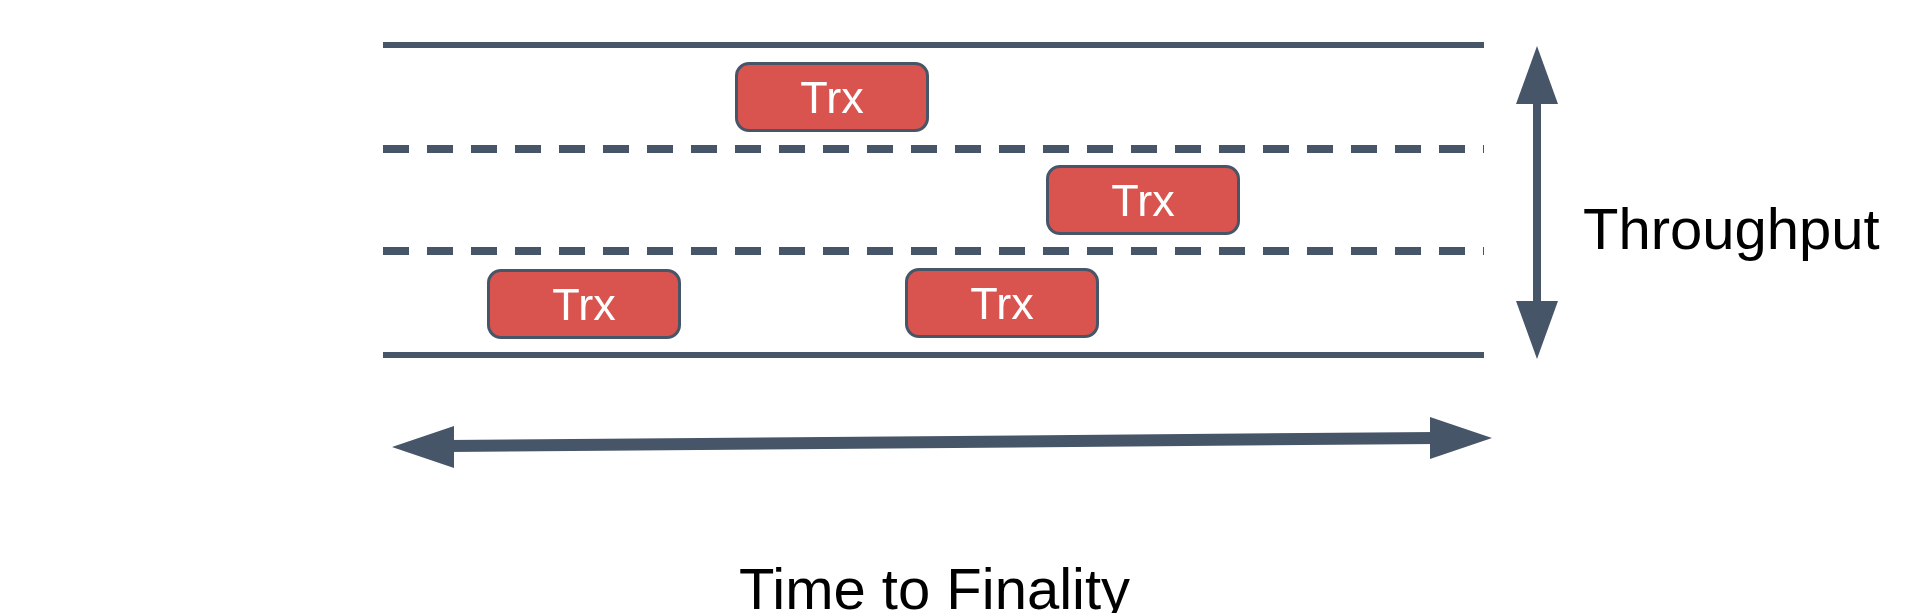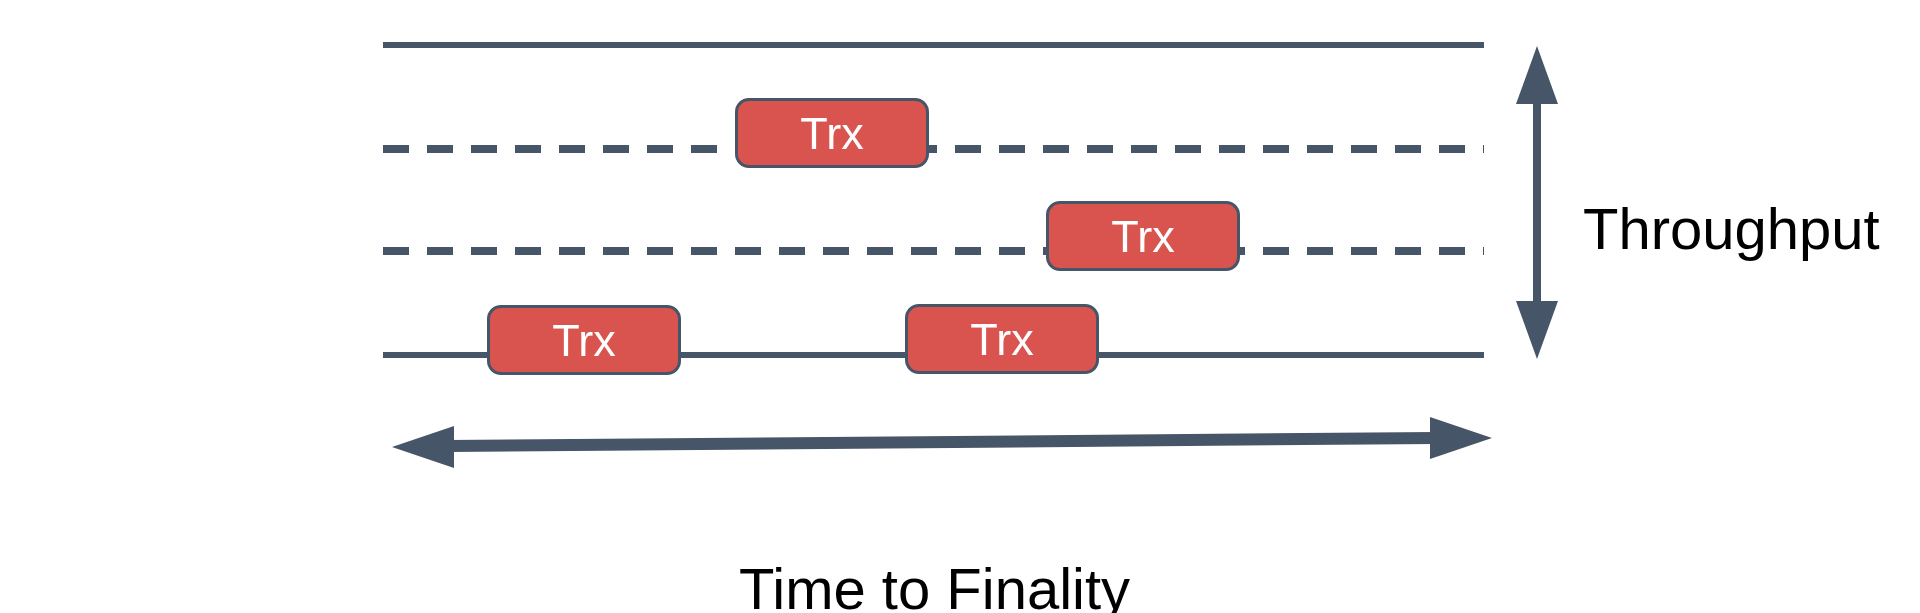--- a/index.html
+++ b/index.html
@@ -49,21 +49,20 @@
     height: 70px;
     background: var(--trx-fill);
     border: 3px solid var(--trx-border);
     border-radius: 14px;
     display: flex;
     align-items: center;
     justify-content: center;
     color: var(--trx-text);
     font-size: 45px;
     line-height: 1;
-    margin-top: 36px;
   }
   .trx.b1 { left: 735px;  top: 62px;  }
   .trx.b2 { left: 1046px; top: 165px; }
   .trx.b3 { left: 487px;  top: 269px; }
   .trx.b4 { left: 905px;  top: 268px; }
   
   .overlay {
     position: absolute;
     left: 0; top: 0;
     width: 1920px;

